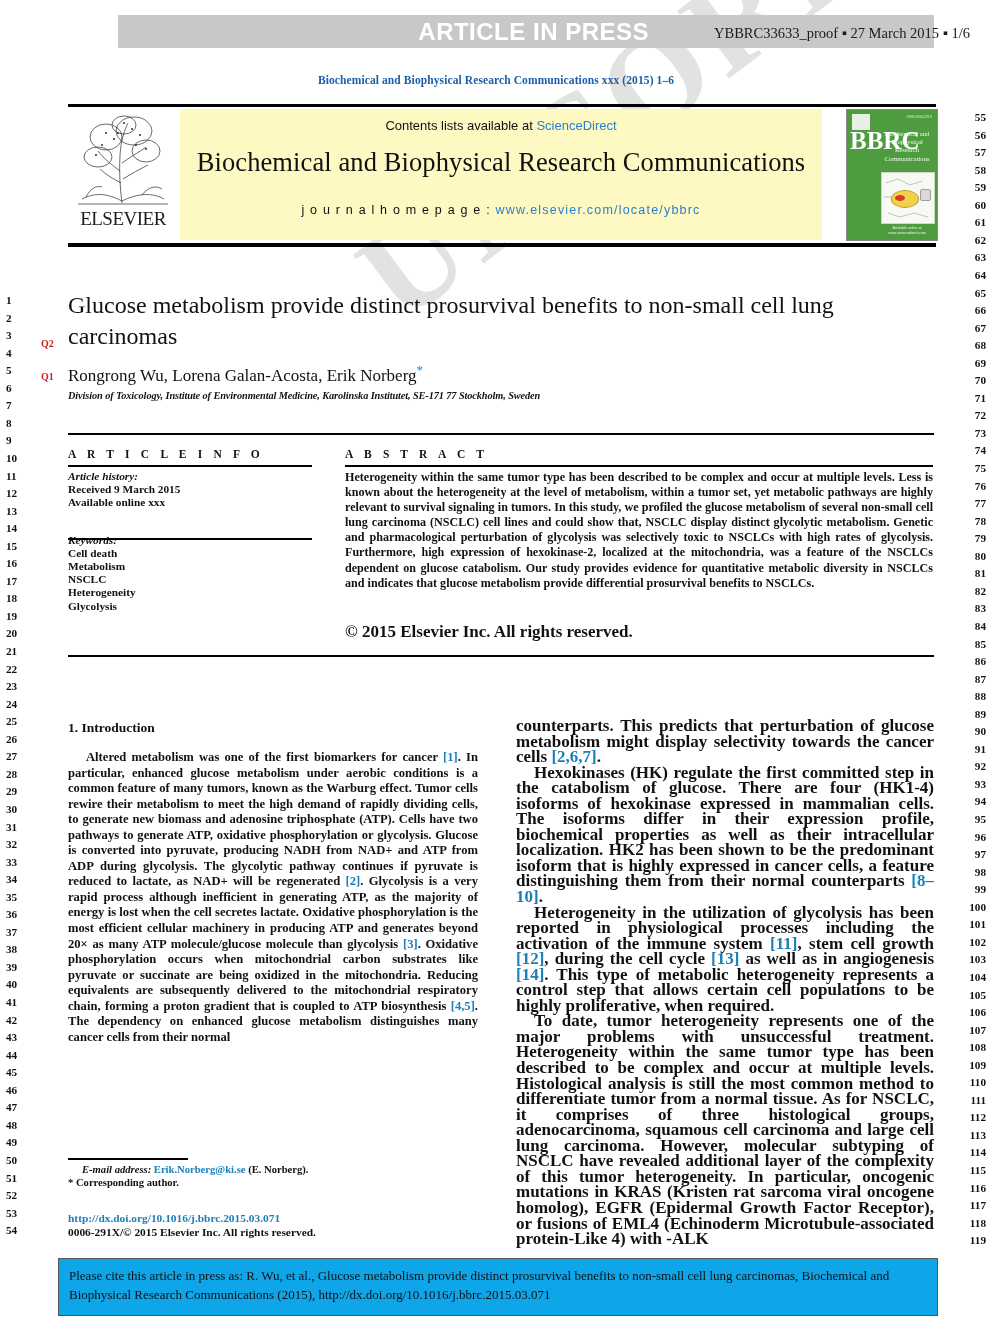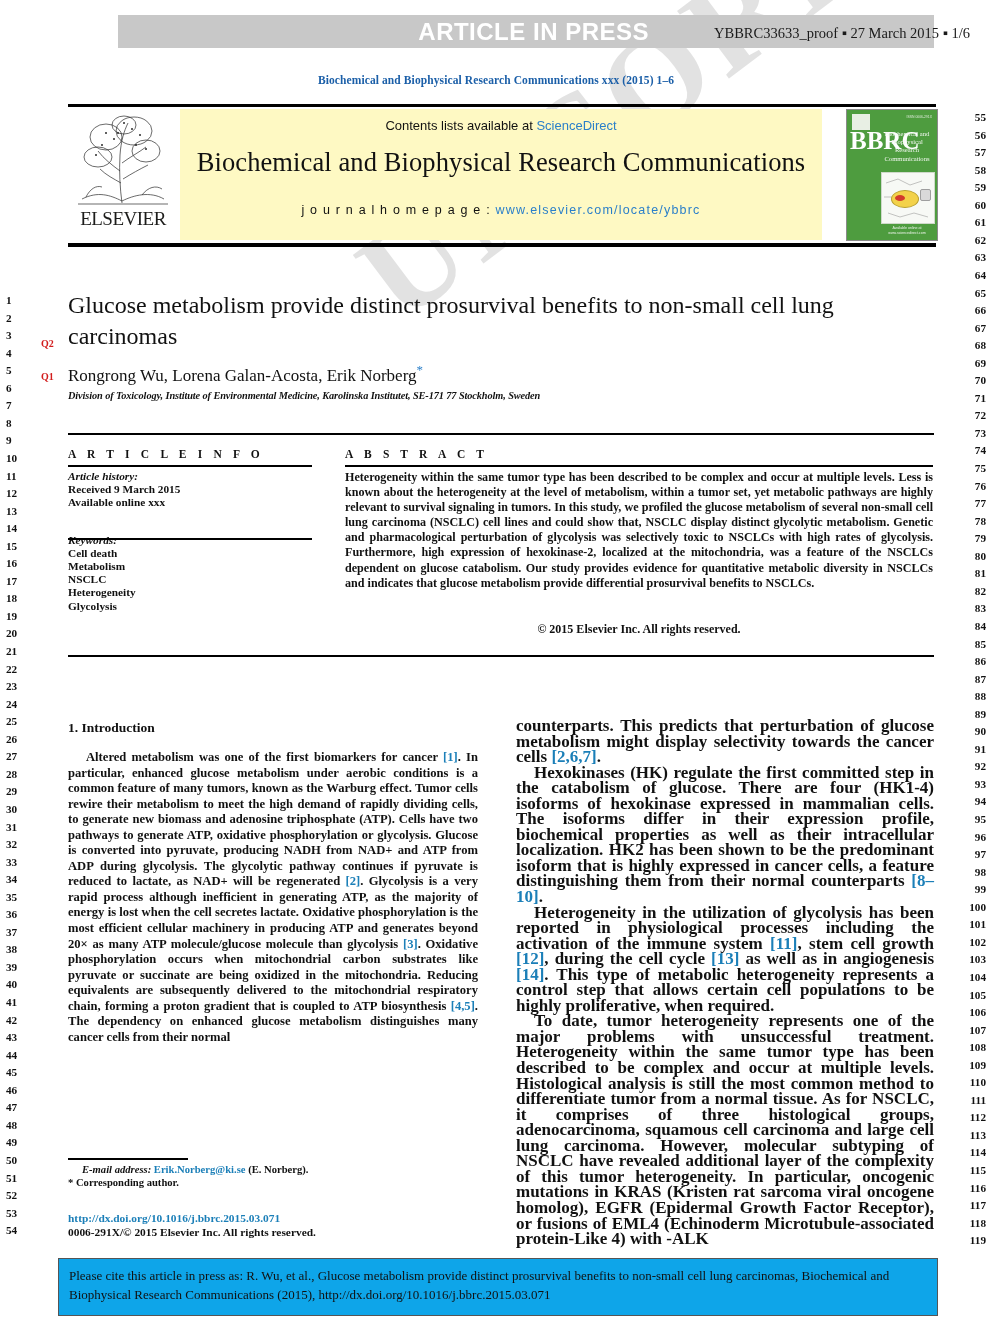--- a/index.html
+++ b/index.html
@@ -177,22 +177,22 @@
   .info-col .ital{font-style:italic;}
   .info-block{margin-bottom:0;}
   .kw-rule{position:absolute;left:68px;top:538px;width:244px;height:2px;background:#000;}
 
   .abs-col{
     position:absolute;left:345px;top:470px;width:588px;
     font-family:"Liberation Serif",serif;font-size:12.1px;line-height:15.1px;
     color:#111;text-align:justify;font-weight:700;
   }
   .copyright{
-    position:absolute;left:345px;top:622px;width:588px;text-align:center;
-    font-family:"Liberation Serif",serif;font-size:12px;font-weight:700;color:#111;
+    position:absolute;left:345px;top:622px;width:588px;text-align:left;
+    font-family:"Liberation Serif",serif;font-size:17px;font-weight:700;color:#111;
   }
 
   
   .sec-head{
     position:absolute;left:68px;top:720px;
     font-family:"Liberation Serif",serif;font-weight:700;font-size:13.5px;color:#111;
   }
   .col-left{
     position:absolute;left:68px;top:750px;width:410px;
     font-family:"Liberation Serif",serif;font-size:12.6px;line-height:15.55px;

